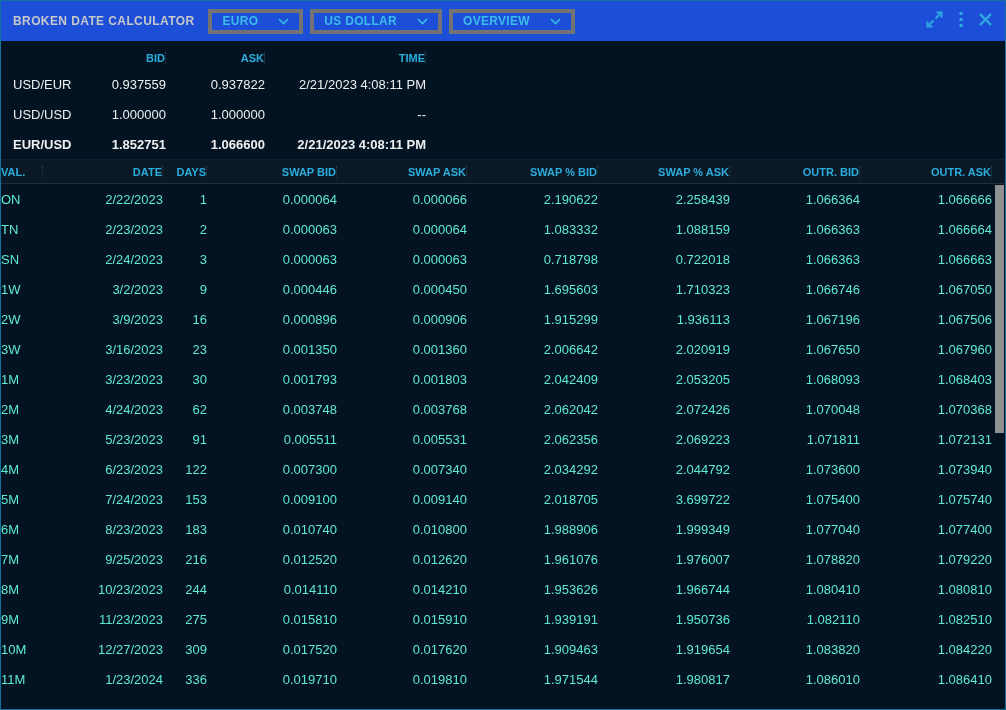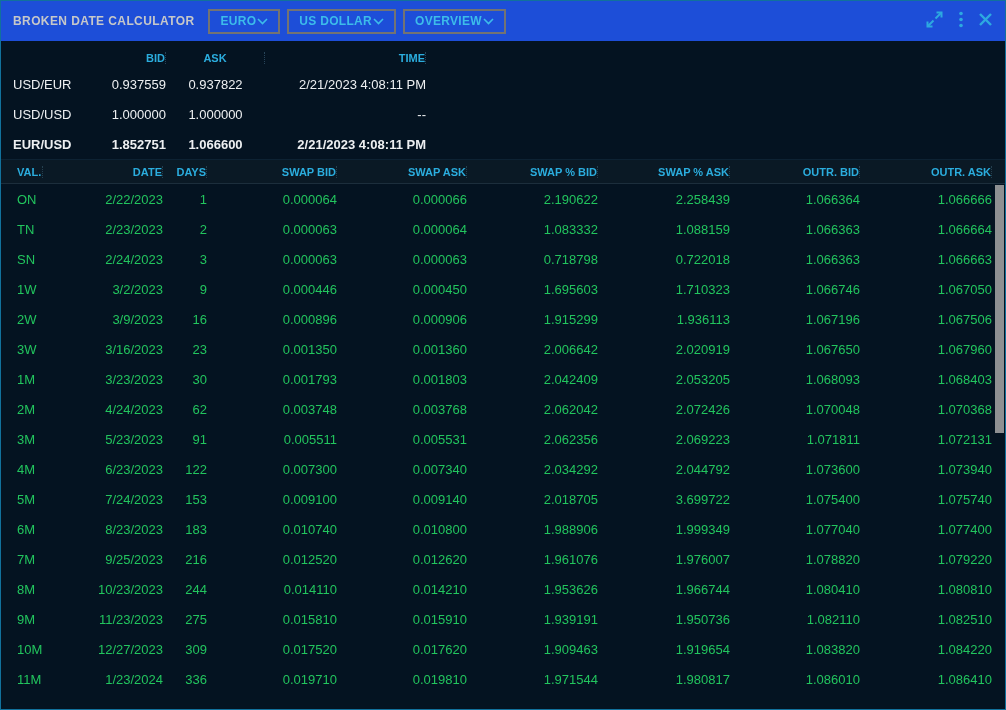--- a/index.html
+++ b/index.html
@@ -6,48 +6,48 @@
   html,body { width:1006px; height:710px; background:#03111c; overflow:hidden;
               font-family:"Liberation Sans", sans-serif; }
   .window { width:1006px; height:710px; border:1px solid #11719c; background:#041321;
             display:flex; flex-direction:column; position:relative; }
 
   
   .titlebar { flex:0 0 40px; background:#1d4ed8; display:flex; align-items:center;
               padding:0 12px; }
   .title { color:#c6c8c9; font-size:12px; font-weight:bold; letter-spacing:.4px;
            margin-right:14px; white-space:nowrap; }
-  .dd { display:flex; align-items:center; gap:1px; border:2px solid #737373;
+  .dd { display:flex; align-items:center; gap:20px; border:4px solid #737373;
         color:#3cbcea; font-size:12px; font-weight:bold; letter-spacing:.3px;
         padding:0 10px; height:25px; background:transparent; cursor:pointer;
         margin-right:7px; white-space:nowrap; }
   .dd svg { display:block; }
   .spacer { flex:1; }
   .iconbtn { background:none; border:none; padding:0; margin-left:14px; cursor:pointer;
              display:flex; align-items:center; }
 
   
   .quotes { flex:0 0 118px; padding-top:6px; }
   .qrow { display:flex; align-items:center; height:30px; font-size:13px; color:#eef0f2; }
   .qrow.qhead { height:22px; font-size:11px; font-weight:bold; color:#2badde; }
   .qhead .qc { border-right:1px dotted #274459; }
   .q-pair { width:92px; padding-left:12px; text-align:left; }
   .q-bid  { width:73px; text-align:right; }
-  .q-ask  { width:99px; text-align:center; }
+  .q-ask  { width:99px; text-align:right; }
   .q-time { width:161px; text-align:right; }
   .qrow.bold { font-weight:bold; }
 
   
   .thead { flex:0 0 25px; display:flex; align-items:center; background:#0a1925;
            border-top:1px solid #0d2233; border-bottom:1px solid #1c2e3c;
            font-size:11px; font-weight:bold; color:#2badde; }
   .thead .c { border-right:1px dotted #25404f; }
   .tbody { flex:1; overflow:hidden; position:relative; }
-  .trow { display:flex; align-items:center; height:30px; font-size:13px; color:#22c55e; }
-  .c-val  { width:42px;  padding-left:16px; text-align:left; }
+  .trow { display:flex; align-items:center; height:30px; font-size:13px; color:#5eead4; }
+  .c-val  { width:42px;  text-align:left; }
   .c-date { width:120px; padding-left:18px; text-align:right; }
   .c-days { width:44px;  text-align:right; }
   .c-sb   { width:130px; text-align:right; }
   .c-sa   { width:130px; text-align:right; }
   .c-spb  { width:131px; text-align:right; }
   .c-spa  { width:132px; text-align:right; }
   .c-ob   { width:130px; text-align:right; }
   .c-oa   { width:132px; text-align:right; }
 
   

